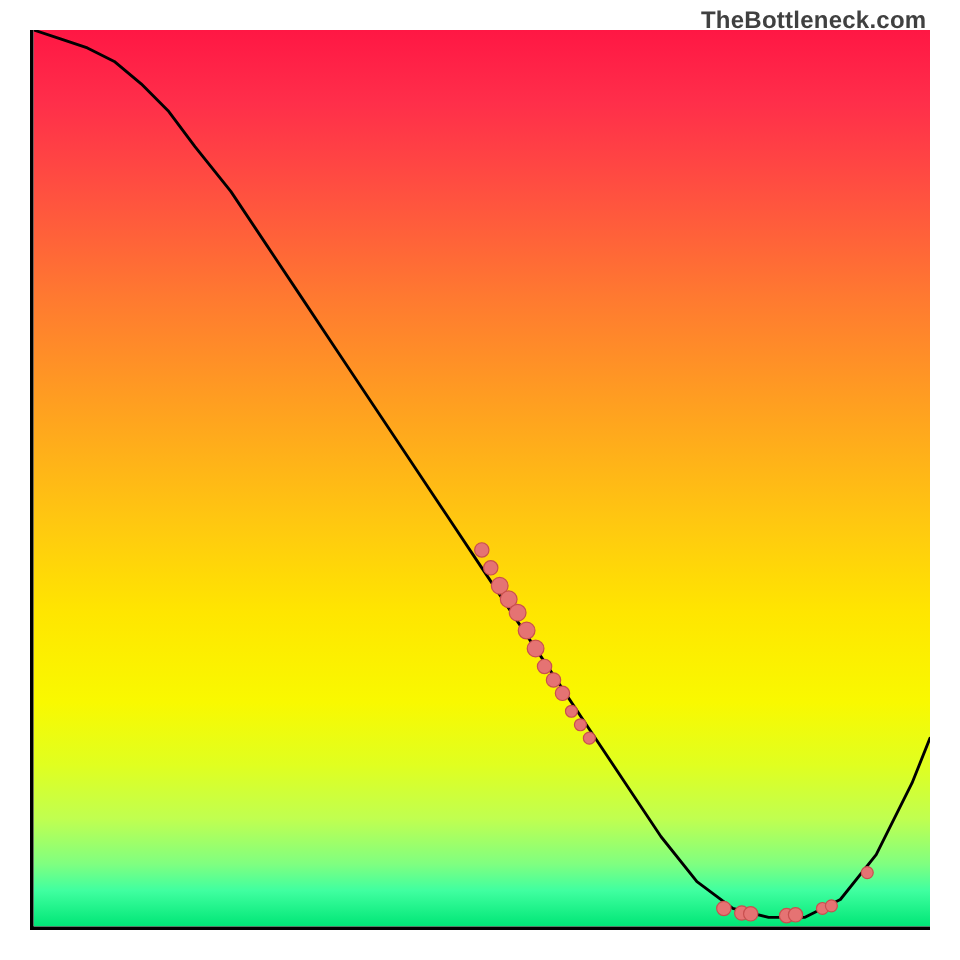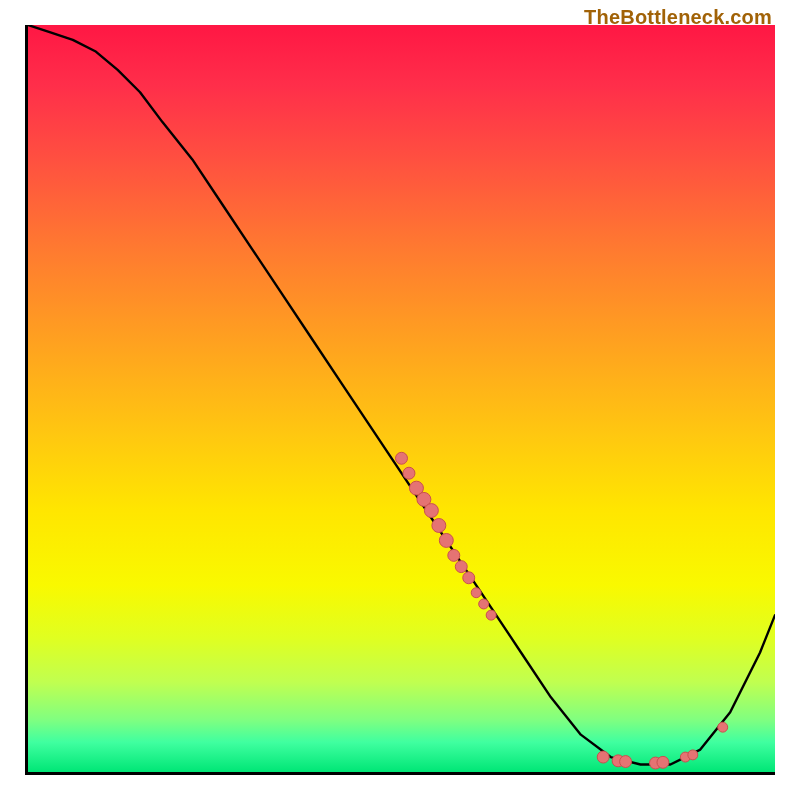--- a/index.html
+++ b/index.html
@@ -49,21 +49,21 @@
       #00e676 100%
     );
   }
   .watermark {
     position: absolute;
     top: 6px;
     right: 28px;
     font-family: Arial, Helvetica, sans-serif;
     font-size: 20px;
     font-weight: 600;
-    color: #a16207;
+    color: #404040;
     letter-spacing: 0.2px;
   }
   svg.overlay {
     position: absolute;
     left: 0;
     top: 0;
     width: 100%;
     height: 100%;
   }
   .curve {

